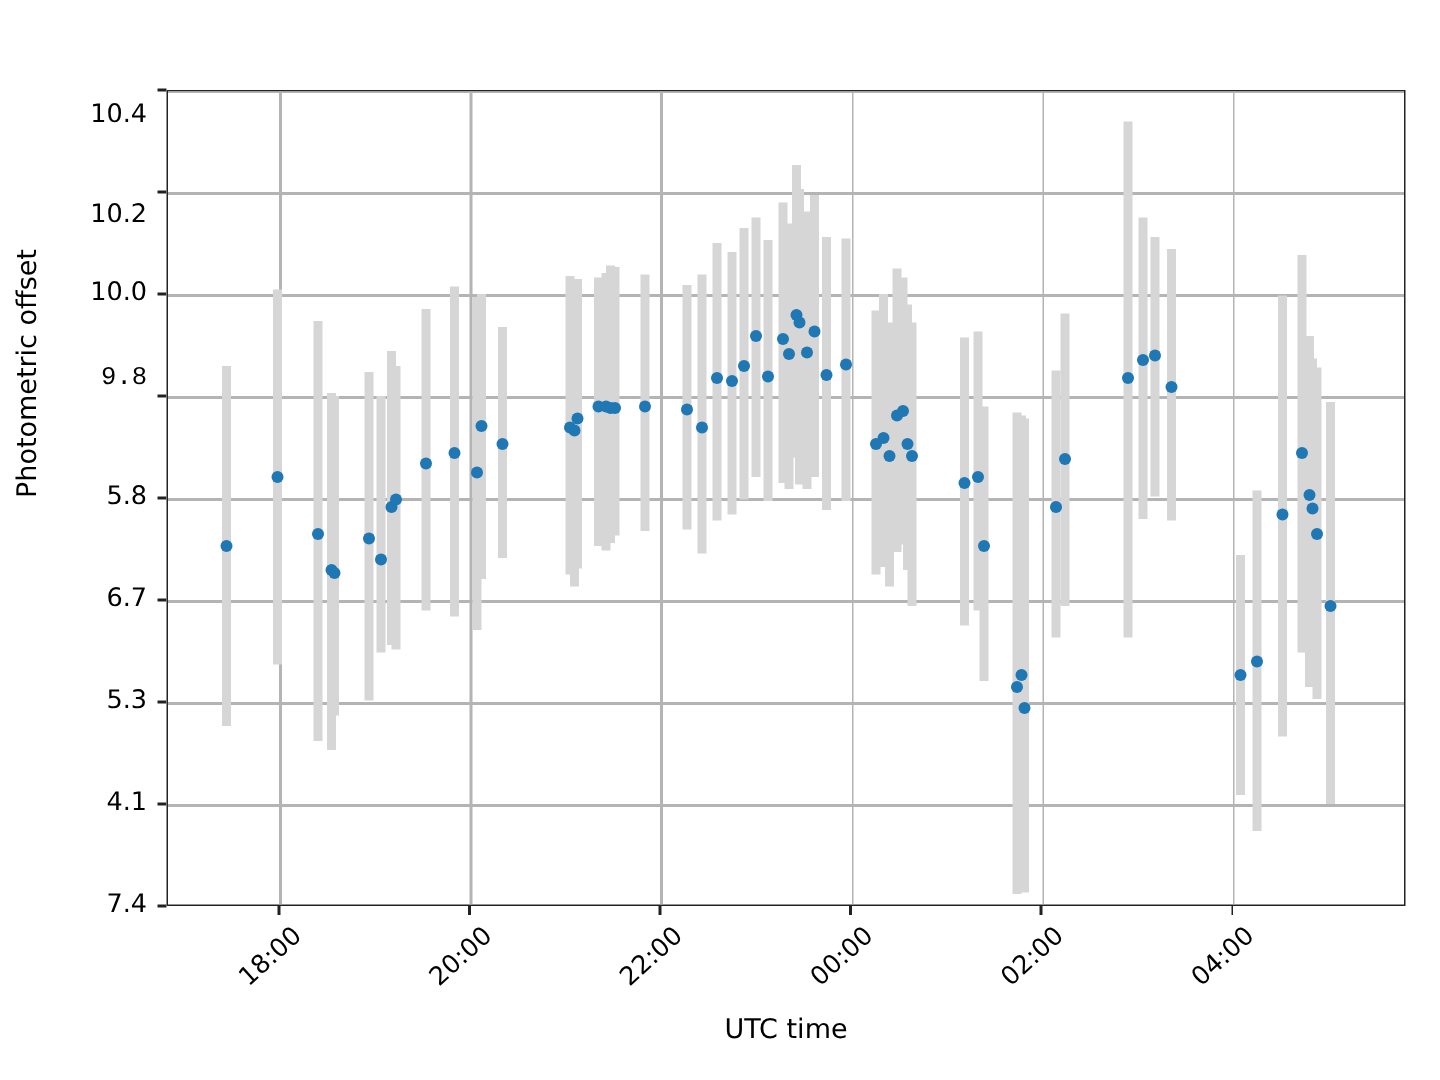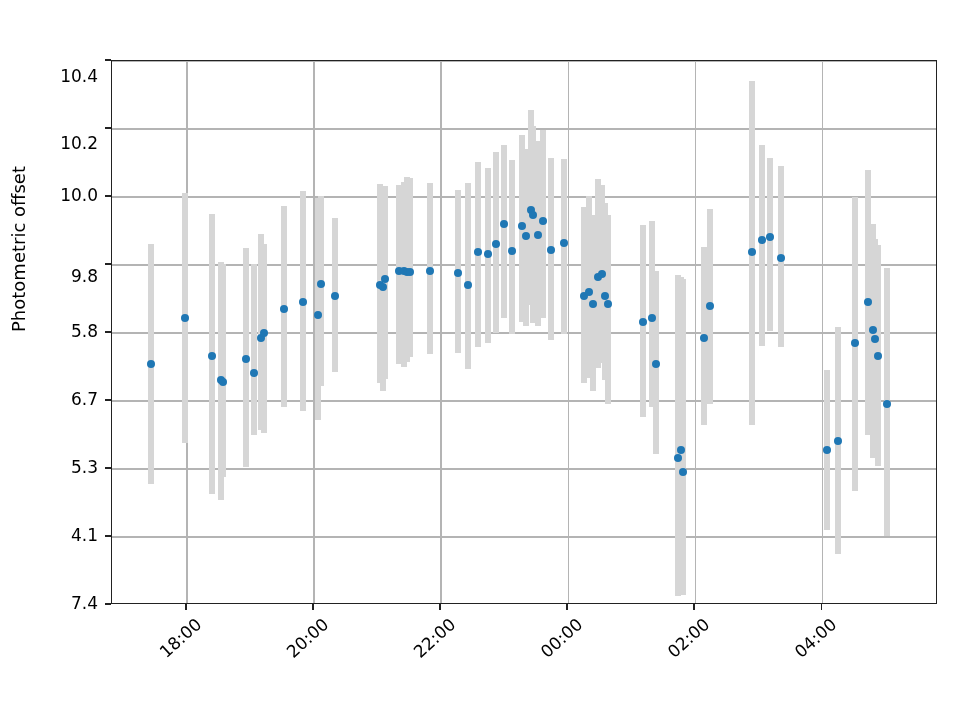--- a/index.html
+++ b/index.html
@@ -122,28 +122,29 @@
     color: #000000;
   }
 </style>
 </head>
 <body>
 
 <div id="figure">
 
 
   <div id="ylabel">Photometric offset</div>
+  <div id="xlabel">UTC time</div>
 
   <div id="ytick-labels">
       <div class="ytick-label" style="top: 593px;">7.4</div>
       <div class="ytick-label" style="top: 525px;">4.1</div>
       <div class="ytick-label" style="top: 457px;">5.3</div>
       <div class="ytick-label" style="top: 389px;">6.7</div>
       <div class="ytick-label" style="top: 321px;">5.8</div>
-      <div class="ytick-label" style="top: 266px;">9.8</div>
+      <div class="ytick-label" style="top: 243px; font-family: Liberation Mono, monospace;">9.8</div>
       <div class="ytick-label" style="top: 185px;">10.0</div>
       <div class="ytick-label" style="top: 117px; margin-top: 16px;">10.2</div>
       <div class="ytick-label" style="top: 66px;">10.4</div>
     </div>
   <div id="ytick-marks">
       <div class="ytick-mark" style="top: 603.2px;"></div>
       <div class="ytick-mark" style="top: 535.2px;"></div>
       <div class="ytick-mark" style="top: 467.2px;"></div>
       <div class="ytick-mark" style="top: 399.2px;"></div>
       <div class="ytick-mark" style="top: 331.2px;"></div>

